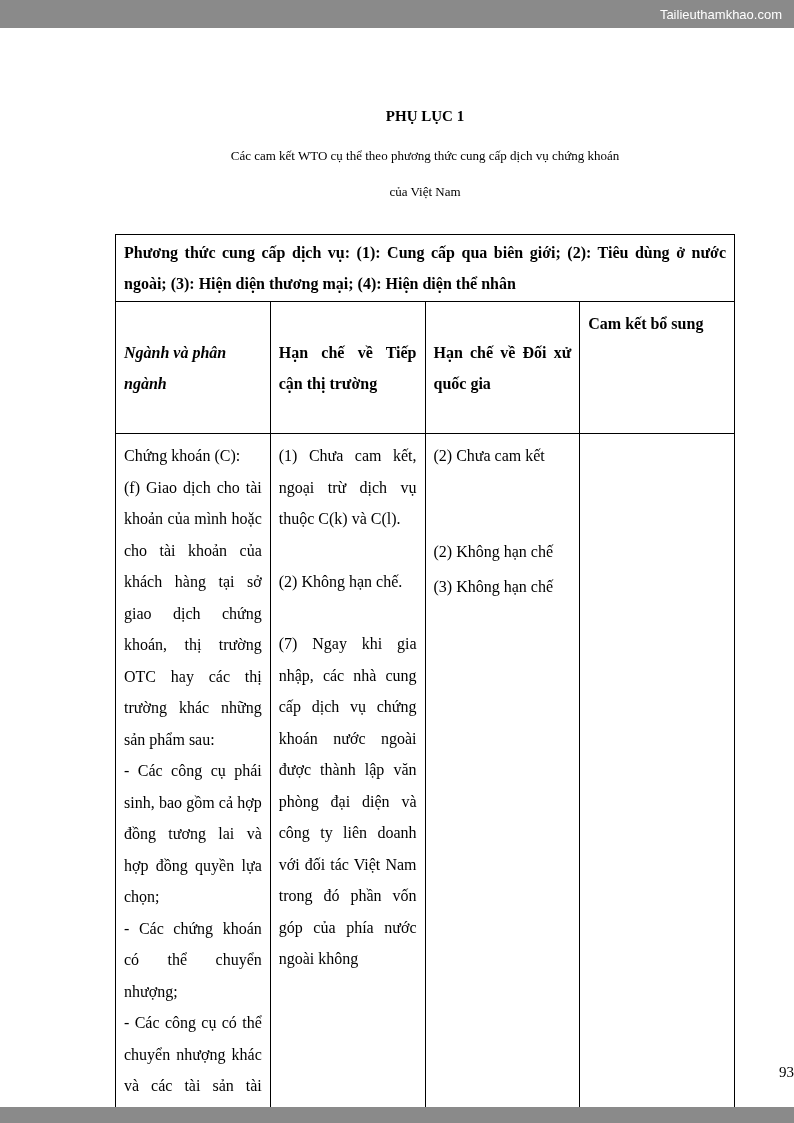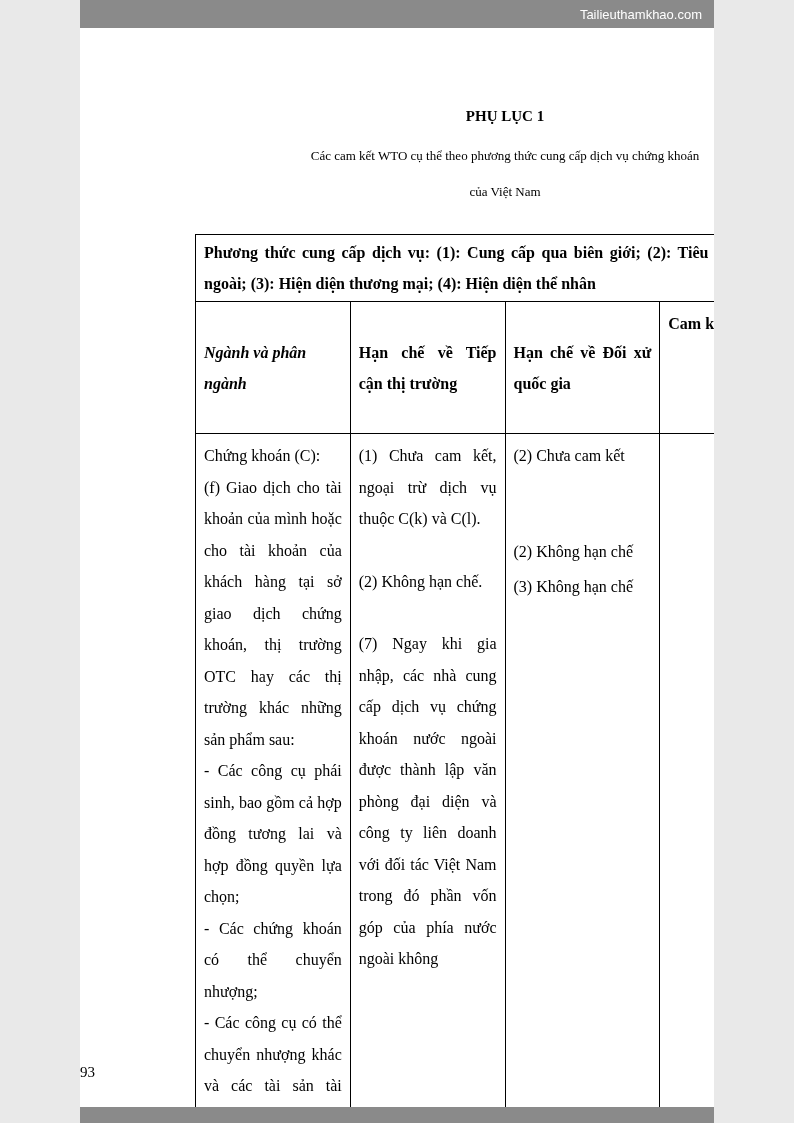--- a/index.html
+++ b/index.html
@@ -2,21 +2,21 @@
 <html style="--bar_color: #8a8a8a;"><head>
 <meta charset="utf-8">
 <style>
   html, body {
     margin: 0;
     padding: 0;
     background: #e9e9e9;
   }
   .page {
     position: relative;
-    width: 634px;
+    width: 794px;
     height: 1123px;
     margin: 0 auto;
     background: #ffffff;
     font-family: "Liberation Serif", serif;
     color: #000000;
     overflow: hidden;
   }
   .top-bar {
     position: absolute;
     top: 0; left: 0; right: 0;
@@ -109,21 +109,21 @@
   td.col-additional  { width: 50px; }
   .ma-p2 { margin-top: 31px !important; }
   .ma-p3 { margin-top: 31px !important; }
   .nt-p2 { margin-top: 64px !important; }
   .nt-p3 { margin-top: 4px !important; }
   .page-number {
     position: absolute;
     bottom: 42px;
     left: 0;
     width: 794px;
-    text-align: left;
+    text-align: right;
     font-size: 15px;
   }
 </style>
 </head>
 <body>
 
 <div class="page">
 
   <div class="top-bar">
     <span class="wm">Tailieuthamkhao.com</span>

